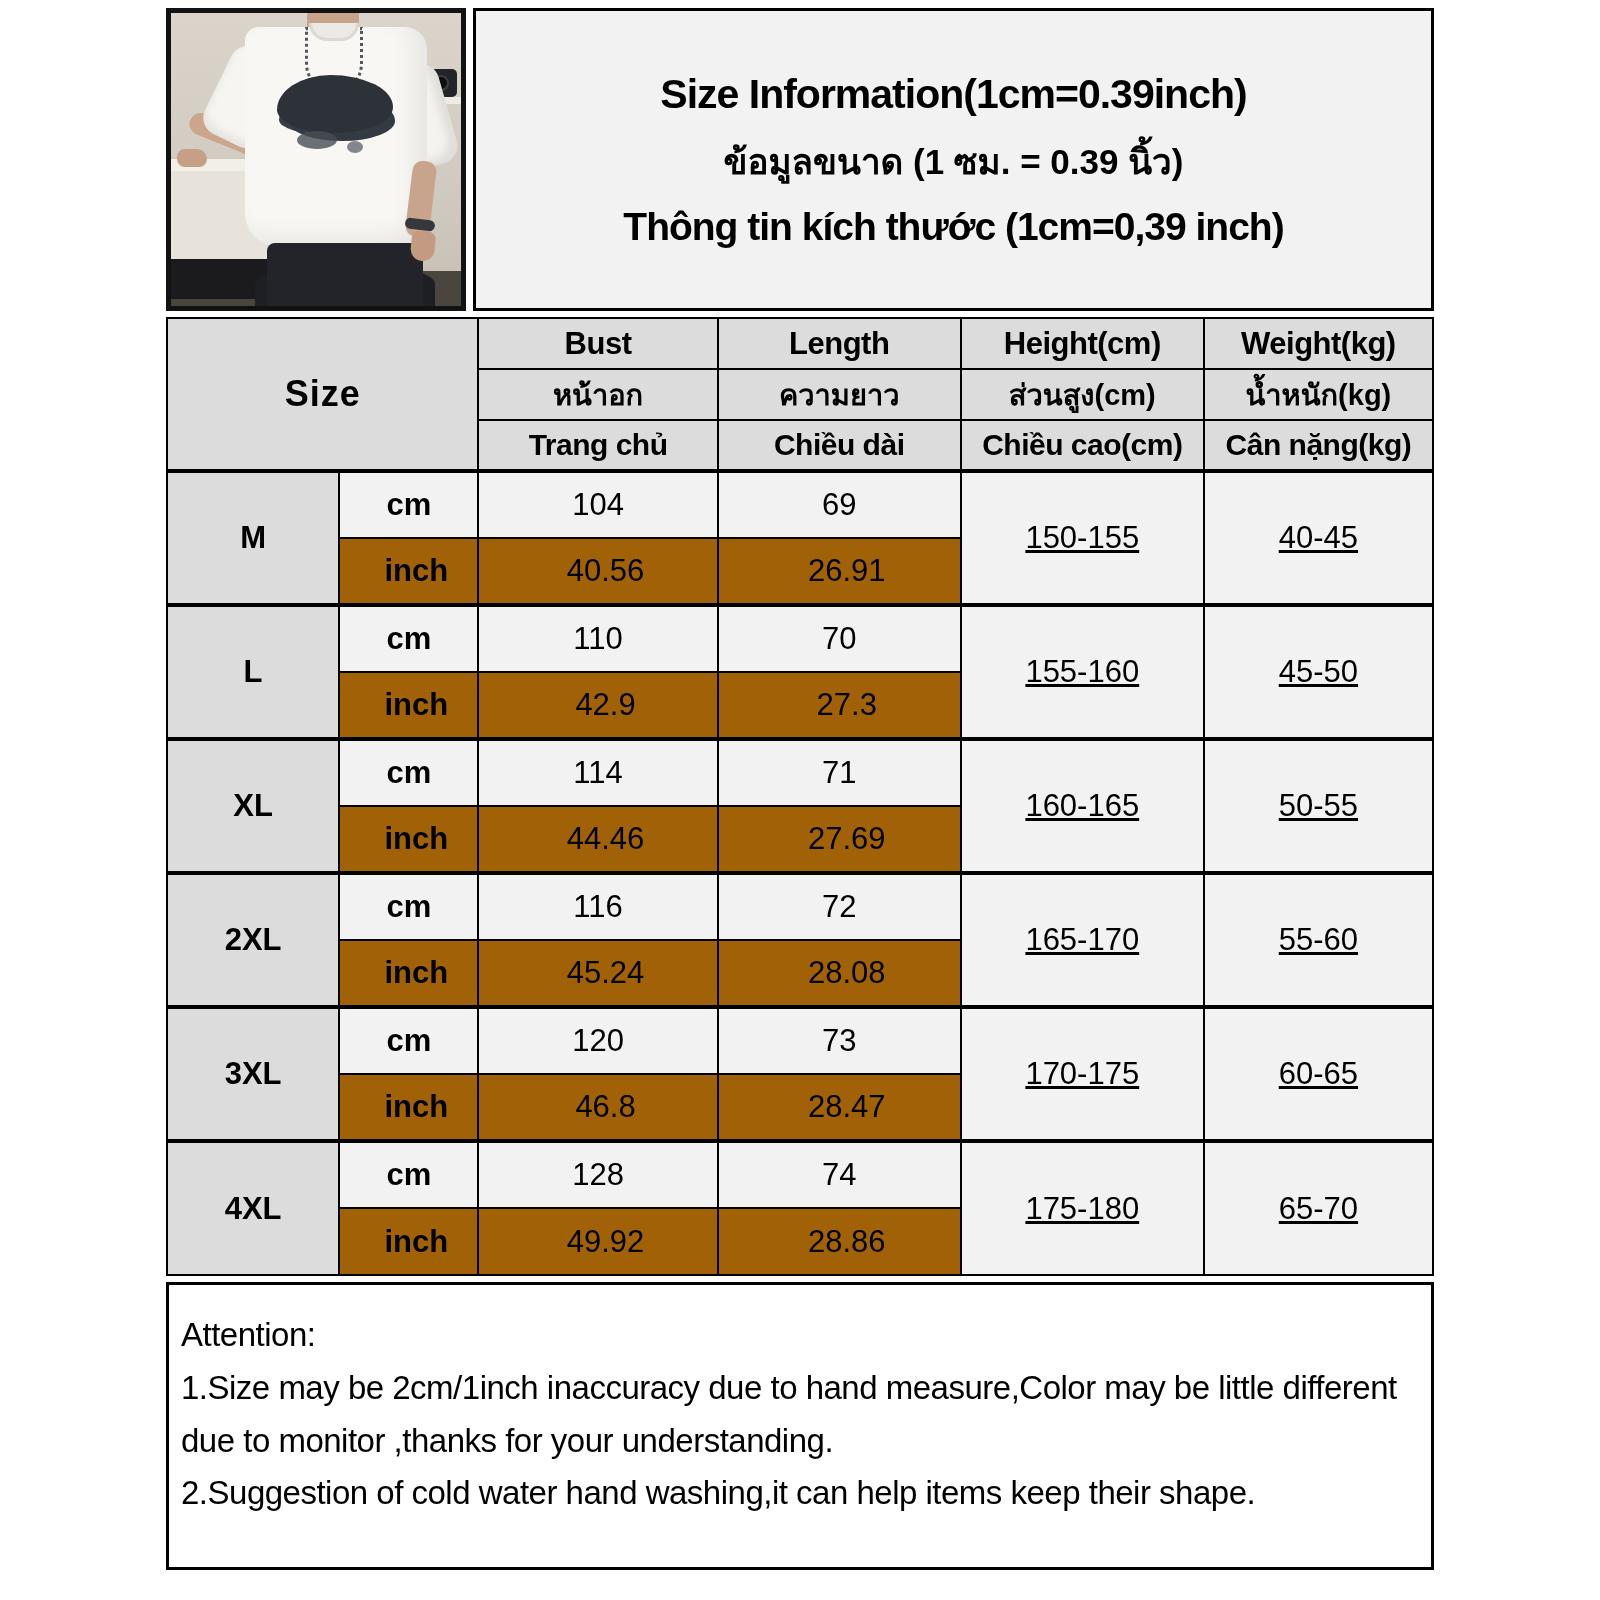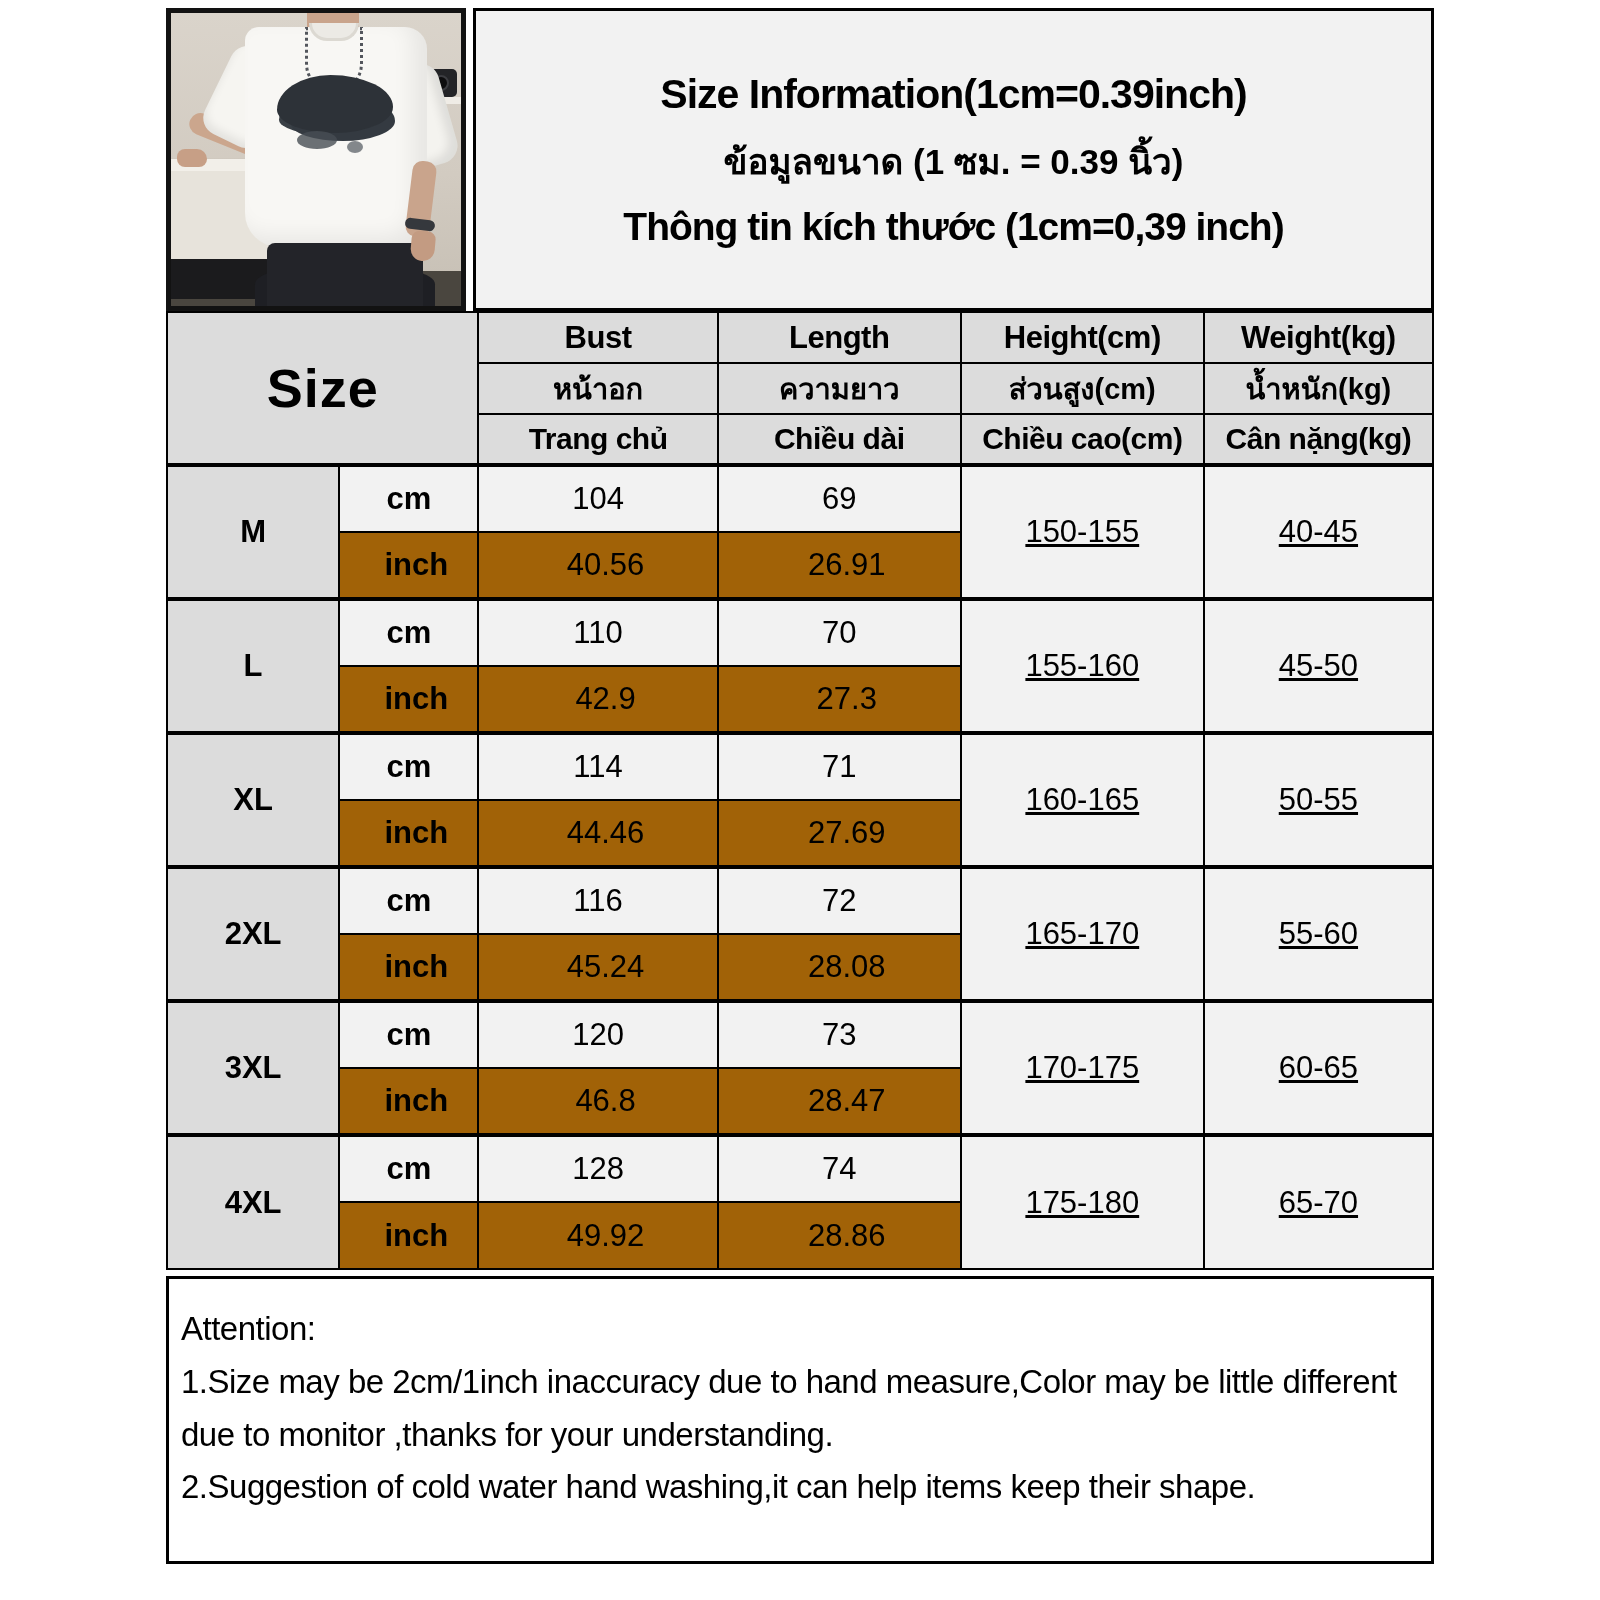--- a/index.html
+++ b/index.html
@@ -2,21 +2,21 @@
 <html><head>
 <meta charset="utf-8">
 <style>
   * { box-sizing: border-box; margin: 0; padding: 0; }
   html, body { width: 1600px; height: 1600px; background: #ffffff; }
   body { font-family: "Liberation Sans", "DejaVu Sans", sans-serif; color: #000; }
 
   .sheet { width: 1268px; margin: 0 auto; padding-top: 8px; }
 
   
-  .top-section { display: flex; gap: 7px; height: 303px; margin-bottom: 0; }
+  .top-section { display: flex; gap: 7px; height: 303px; margin-bottom: 6px; }
 
   .photo-box {
     width: 300px; height: 303px; flex: 0 0 300px;
     border: 5px solid #121212; background: #d6cfc6;
     position: relative; overflow: hidden;
   }
   .photo-box .wall { position:absolute; inset:0; background: linear-gradient(180deg,#dad4cb 0%, #d2cbc1 55%, #c6bfb4 100%); }
   .photo-box .mantel-top { position:absolute; left:0; top:146px; width:122px; height:12px; background:#f2efe9; box-shadow: 0 2px 3px rgba(0,0,0,.25); }
   .photo-box .mantel-face { position:absolute; left:0; top:158px; width:112px; height:92px; background:#e7e3db; }
   .photo-box .floor-band { position:absolute; left:0; top:258px; width:100%; height:40px; background:#4a463f; }
@@ -49,21 +49,21 @@
   }
   .title-en { font-size: 41px; font-weight: bold; letter-spacing: -1px; }
   .title-th { font-size: 35px; font-weight: bold; text-align: right; }
   .title-vi { font-size: 39px; font-weight: bold; letter-spacing: -1px; }
 
   
   table.size-table { width: 100%; border-collapse: collapse; table-layout: fixed; margin-bottom: 6px; }
   table.size-table td { border: 2px solid #000; text-align: center; vertical-align: middle; overflow: hidden; }
   table.size-table tr.block-start td { border-top-width: 4px; }
   table.size-table tr.hdr td { height: 51px; background: #dcdcdc; font-weight: bold; }
-  td.c-sizehead { background: #dcdcdc; font-size: 54px; font-weight: bold; letter-spacing: 1px; }
+  td.c-sizehead { background: #dcdcdc; font-size: 36px; font-weight: bold; letter-spacing: 1px; }
   .hdr-en { font-size: 31px; letter-spacing: -0.5px; }
   .hdr-th { font-size: 29px; }
   .hdr-vi { font-size: 30px; letter-spacing: -0.5px; }
   table.size-table tr.r-data td { height: 67px; font-size: 31px; margin-left: 28px; }
   td.c-size { background: #dcdcdc; font-weight: bold; font-size: 34px; }
   td.c-unit { font-weight: bold; font-size: 31px; }
   tr.r-cm td { background: #f2f2f2; }
   tr.r-inch td { background: #a16207; padding-left: 15px; }
   tr.r-cm td.c-size { background: #dcdcdc; }
   td.c-range { background: #f2f2f2; font-size: 31px; text-decoration: underline; }

